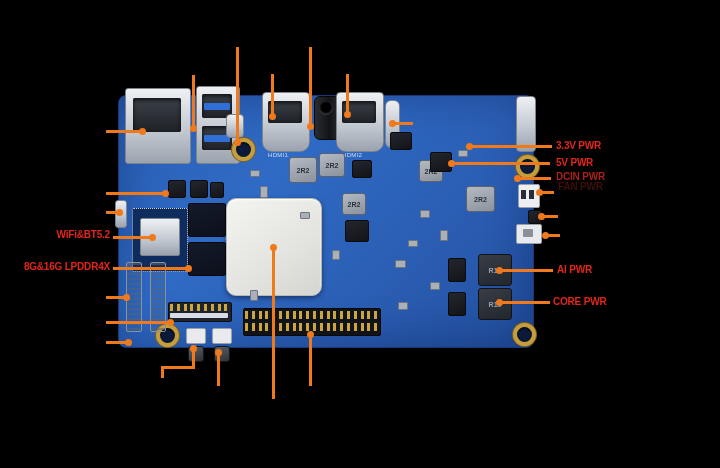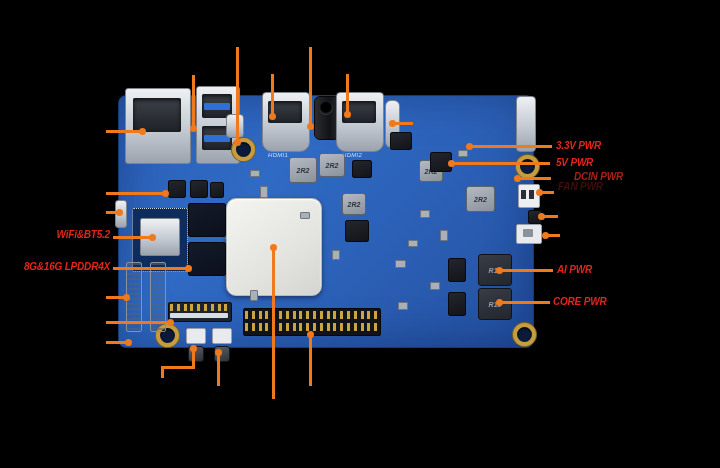--- a/index.html
+++ b/index.html
@@ -1,17 +1,17 @@
 <!DOCTYPE html>
 <html><head>
 <meta charset="utf-8">
 <style>
   html,body{margin:0;padding:0;background:#000;}
   .stage{position:relative;width:720px;height:468px;background:#000;overflow:hidden;
-         font-family:"Liberation Sans",sans-serif;font-style:italic;}
+         font-family:"Liberation Sans",sans-serif;}
   .abs{position:absolute;}
   
   .board{position:absolute;left:118px;top:95px;width:414px;height:251px;border-radius:8px;
          background:linear-gradient(135deg,#2b60b6 0%,#2f6ac4 35%,#2a5db2 70%,#224f9e 100%);
          border:1px solid #153a78;
          box-shadow:0 10px 26px rgba(0,0,0,.65), inset 0 0 46px rgba(5,15,60,.35);}
   .metal{background:linear-gradient(180deg,#eef0f3,#c4cad2 55%,#9ba3ae);border:1px solid #7d848e;border-radius:3px;}
   .darkslot{background:linear-gradient(180deg,#3c4149,#1e2126);border-radius:2px;box-shadow:inset 0 2px 4px rgba(0,0,0,.8);}
   .chip{background:linear-gradient(160deg,#23262d,#121419);border:1px solid #090a0d;border-radius:2px;}
   .navychip{background:linear-gradient(160deg,#141a2a,#0c101c);border:1px solid #060810;border-radius:2px;}
@@ -203,21 +203,21 @@
     <div class="dot" style="left:538px;top:213px;"></div>
   <div class="line" style="left:546px;top:234px;width:14px;height:3px;"></div>
     <div class="dot" style="left:542px;top:232px;"></div>
   <div class="line" style="left:500px;top:269px;width:53px;height:3px;"></div>
     <div class="dot" style="left:496px;top:267px;"></div>
   <div class="line" style="left:500px;top:301px;width:50px;height:3px;"></div>
     <div class="dot" style="left:496px;top:299px;"></div>
 
   <div class="lbl" style="left:556px;top:140px;">3.3V PWR</div>
   <div class="lbl" style="left:556px;top:157px;">5V PWR</div>
-  <div class="lbl" style="left:574px;top:171px;color:#A7211A;">DCIN PWR</div>
+  <div class="lbl" style="left:556px;top:171px;color:#A7211A;">DCIN PWR</div>
   <div class="lbl" style="left:558px;top:181px;color:#3E0F0A;">FAN PWR</div>
   <div class="lbl" style="left:557px;top:264px;">AI PWR</div>
   <div class="lbl" style="left:553px;top:296px;">CORE PWR</div>
 
   <div class="lbl" style="left:14px;top:229px;width:96px;text-align:right;">WiFi&amp;BT5.2</div>
   <div class="lbl" style="left:12px;top:261px;width:98px;text-align:right;">8G&amp;16G LPDDR4X</div>
 
 
 </div>
 

